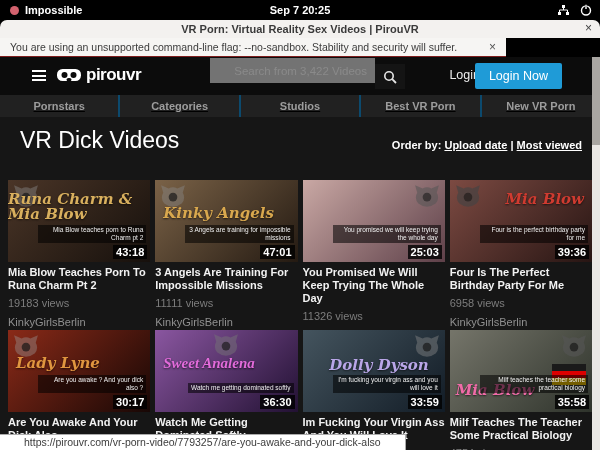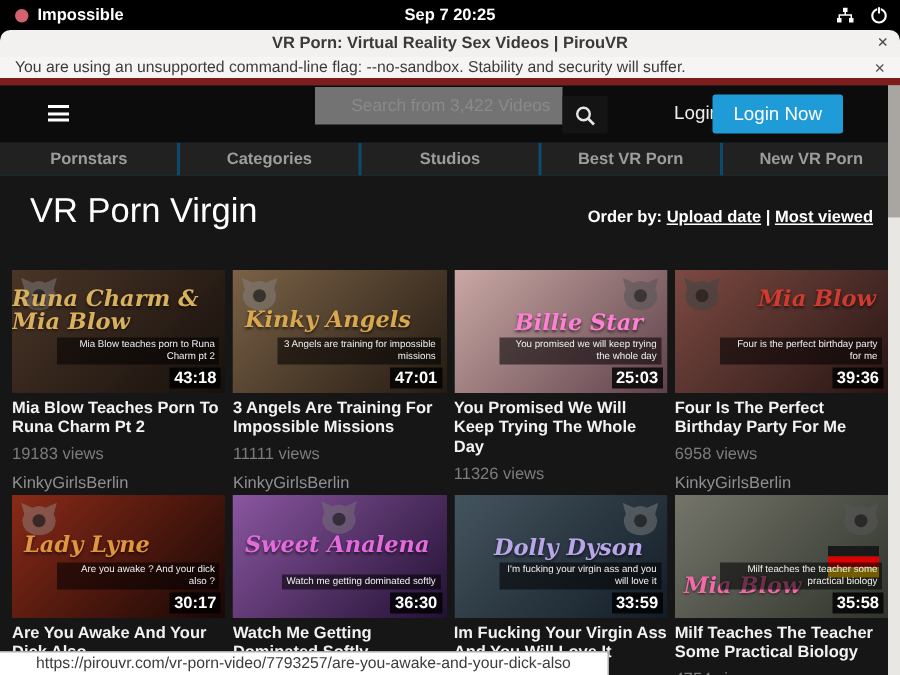--- a/index.html
+++ b/index.html
@@ -20,22 +20,22 @@
   .tb-right { position:absolute; right:8px; display:flex; align-items:center; gap:10px; }
 
   
   .titlebar { position:absolute; left:0; top:20px; width:600px; height:18px; background:#f3f1ef;
     border-radius:7px 7px 0 0; color:#3a3a3a; font-size:11px; font-weight:bold;
     display:flex; align-items:center; justify-content:center; }
   .titlebar .x { position:absolute; right:8px; top:1px; color:#444; font-weight:normal;
     font-size:12px; cursor:default; }
 
   
-  .warnbar { position:absolute; left:0; top:38px; width:600px; height:19px; background:#f6f5f3;
-    border-bottom:5px solid #7f1d1d; color:#3c3c3c; font-size:10.5px;
+  .warnbar { position:absolute; left:0; top:38px; width:506px; height:19px; background:#f6f5f3;
+    border-bottom:1px solid #7f1d1d; color:#3c3c3c; font-size:10.5px;
     display:flex; align-items:center; padding:0 10px; }
   .warnbar .x { position:absolute; right:10px; color:#555; font-size:12px; }
 
   
   .browser { position:absolute; left:0; top:57px; width:600px; height:393px; background:#161616; }
 
   
   .nav { height:38px; background:#0c0c0c; position:relative; }
   .burger { position:absolute; left:32px; top:13px; width:14px; height:11px;
     border-top:2px solid #fff; border-bottom:2px solid #fff; }
@@ -45,21 +45,21 @@
   .search { position:absolute; left:210px; top:1px; width:165px; height:25px; background:#737373;
     border:none; color:#cfcfcf; font-size:11.5px; padding:0 8px; outline:none;text-align:right; }
   .search::placeholder { color:#8a8a8a; }
   .search-btn { position:absolute; left:375px; top:7px; width:30px; height:25px; background:#141414;
     border:none; display:flex; align-items:center; justify-content:center; }
   .login { position:absolute; right:120px; top:11px; color:#eee; font-size:12.5px; }
   .join { position:absolute; right:38px; top:6px; height:26px; line-height:26px; padding:0 14px;
     color:#fff; font-size:12.5px; border-radius:2px; border:none; }
 
   
-  .menu { height:22px; display:flex; gap:2px; background:#0c4a6e; }
+  .menu { height:22px; display:flex; gap:2px; background:#0c4a6e;text-decoration:underline; }
   .menu-item { flex:1; background:#212121; color:#9d9d9d; font-size:11px; font-weight:bold;
     text-align:center; line-height:22px; }
 
   
   .h1 { position:absolute; left:20px; top:70px; color:#fff; font-size:23px; font-weight:400; }
   .orderline { position:absolute; right:18px; top:82px; color:#fff; font-size:11px; font-weight:bold;margin-left:48px; }
   .orderline a { color:#fff; text-decoration:underline; }
 
   
   .grid { position:absolute; left:8px; top:123px; width:584px; display:grid;
@@ -125,40 +125,49 @@
 
 <div class="warnbar">
   <span>You are using an unsupported command-line flag: --no-sandbox. Stability and security will suffer.</span>
   <span class="x">×</span>
 </div>
 
 <div class="browser">
 
   <div class="nav">
     <div class="burger"></div>
+    <div class="logo">
+      <svg width="26" height="16" viewBox="0 0 26 16">
+        <rect x="1" y="2" width="24" height="12" rx="5.5" fill="#fff"></rect>
+        <circle cx="8.5" cy="8" r="3" fill="#0c0c0c"></circle>
+        <circle cx="17.5" cy="8" r="3" fill="#0c0c0c"></circle>
+        <rect x="10.5" y="11" width="5" height="3.5" rx="2" fill="#0c0c0c"></rect>
+      </svg>
+      <span class="logo-text">pirouvr</span>
+    </div>
     <input class="search" type="text" placeholder="Search from 3,422 Videos" style="">
     <button class="search-btn">
       <svg width="14" height="14" viewBox="0 0 14 14">
         <circle cx="6" cy="6" r="4.2" fill="none" stroke="#e6e6e6" stroke-width="1.6"></circle>
         <line x1="9.2" y1="9.2" x2="13" y2="13" stroke="#e6e6e6" stroke-width="1.8"></line>
       </svg>
     </button>
     <span class="login">Login</span>
     <button class="join" style="background: rgb(31, 155, 215);">Login Now</button>
   </div>
 
   <div class="menu">
     <div class="menu-item">Pornstars</div>
     <div class="menu-item">Categories</div>
     <div class="menu-item">Studios</div>
     <div class="menu-item">Best VR Porn</div>
     <div class="menu-item">New VR Porn</div>
   </div>
 
-  <div class="h1">VR Porn Virgin</div>
+  <div class="h1">VR Dick Videos</div>
   <div class="orderline">
     <span>Order by:</span>
     <a>Upload date</a><span> | </span><a>Most viewed</a>
   </div>
 
   <div class="grid">
 
     <div class="card">
       <div class="thumb" style="background: linear-gradient(135deg, rgb(74, 53, 39), rgb(22, 16, 12));">
         <svg class="cat tl" viewBox="0 0 24 22">
@@ -188,21 +197,20 @@
       <div class="views">11111 views</div>
       <div class="studio">KinkyGirlsBerlin</div>
     </div>
 
     <div class="card">
       <div class="thumb" style="background: linear-gradient(135deg, rgb(201, 168, 164), rgb(94, 64, 73));">
         <svg class="cat tr" viewBox="0 0 24 22">
             <path d="M3 8 L1 1 L8 4 Q12 2 16 4 L23 1 L21 8 Q24 13 20 18 Q12 24 4 18 Q0 13 3 8 Z" fill="#555" opacity=".7"></path>
             <circle cx="12" cy="12" r="4" fill="#2a2a2a"></circle>
           </svg>
-        <div class="ov ov-c" style="color: rgb(255, 127, 212);">Billie Star</div>
         <div class="cap">You promised we will keep trying the whole day</div>
         <div class="dur">25:03</div>
       </div>
       <div class="vtitle">You Promised We Will Keep Trying The Whole Day</div>
       <div class="views">11326 views</div>
       <div class="studio">KinkyGirlsBerlin</div>
     </div>
 
     <div class="card">
       <div class="thumb" style="background: linear-gradient(135deg, rgb(124, 74, 66), rgb(39, 21, 19));">
@@ -233,21 +241,21 @@
       <div class="views">4975 views</div>
       <div class="studio"></div>
     </div>
 
     <div class="card">
       <div class="thumb" style="background: linear-gradient(135deg, rgb(138, 86, 160), rgb(34, 17, 51));">
         <svg class="cat tc" viewBox="0 0 24 22">
             <path d="M3 8 L1 1 L8 4 Q12 2 16 4 L23 1 L21 8 Q24 13 20 18 Q12 24 4 18 Q0 13 3 8 Z" fill="#777" opacity=".6"></path>
             <circle cx="12" cy="12" r="4" fill="#2a2a2a"></circle>
           </svg>
-        <div class="ov ov-l" style="color: rgb(227, 107, 219);">Sweet Analena</div>
+        <div class="ov ov-l" style="color: rgb(227, 107, 219); font-family: Liberation Serif, serif;">Sweet Analena</div>
         <div class="cap">Watch me getting dominated softly</div>
         <div class="dur">36:30</div>
       </div>
       <div class="vtitle">Watch Me Getting Dominated Softly</div>
       <div class="views">4974 views</div>
       <div class="studio"></div>
     </div>
 
     <div class="card">
       <div class="thumb" style="background: linear-gradient(135deg, rgb(68, 84, 94), rgb(18, 28, 38));">

